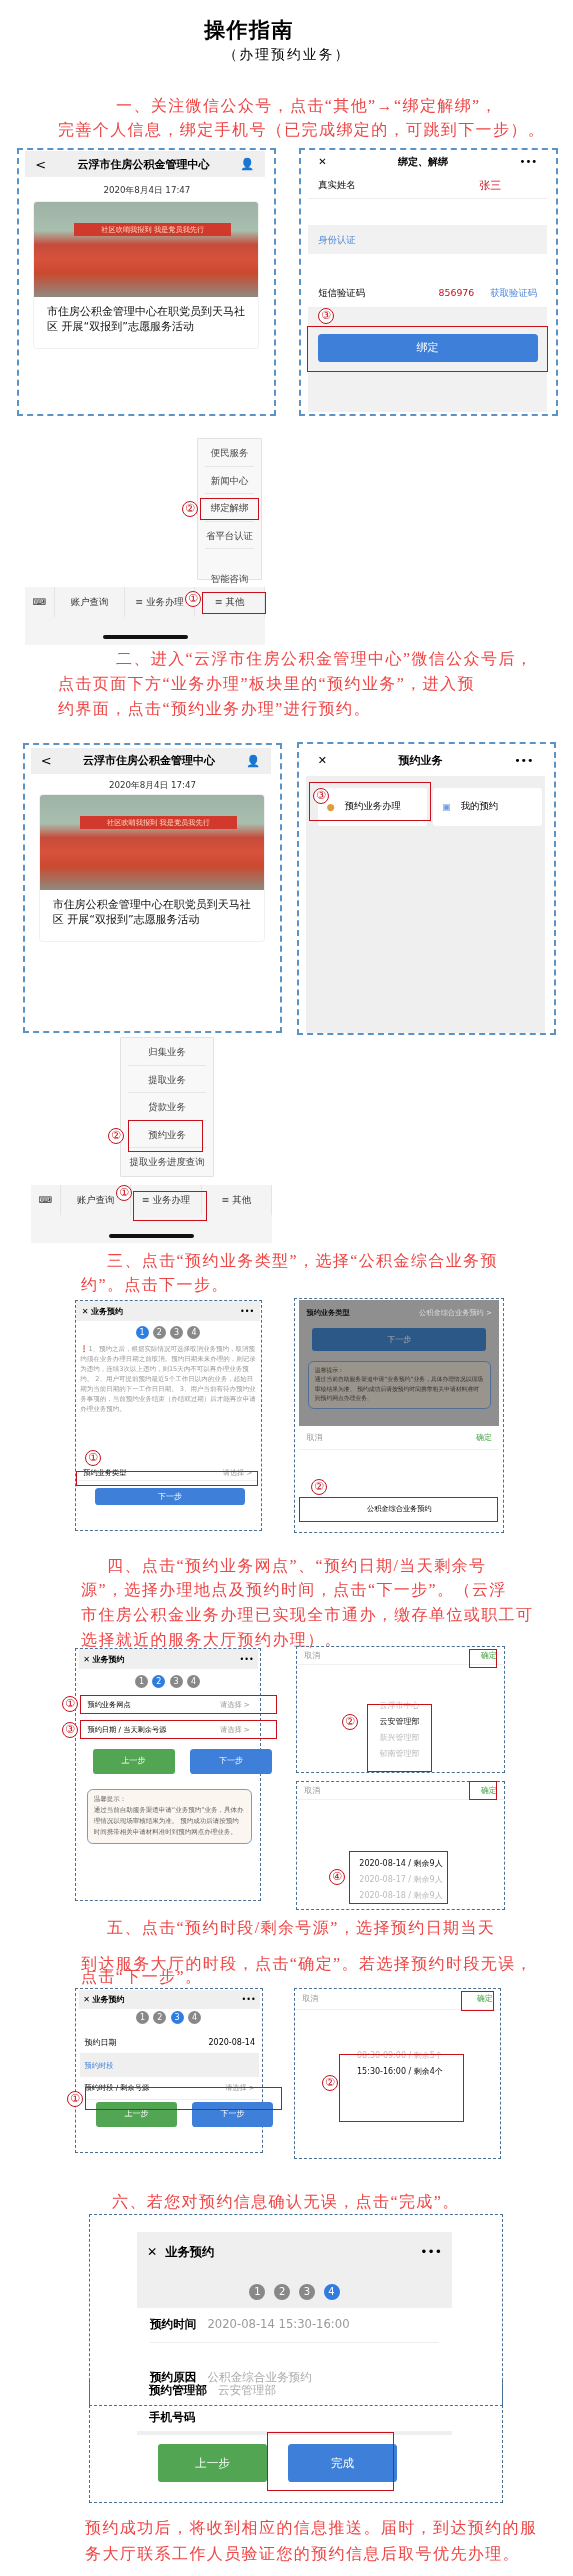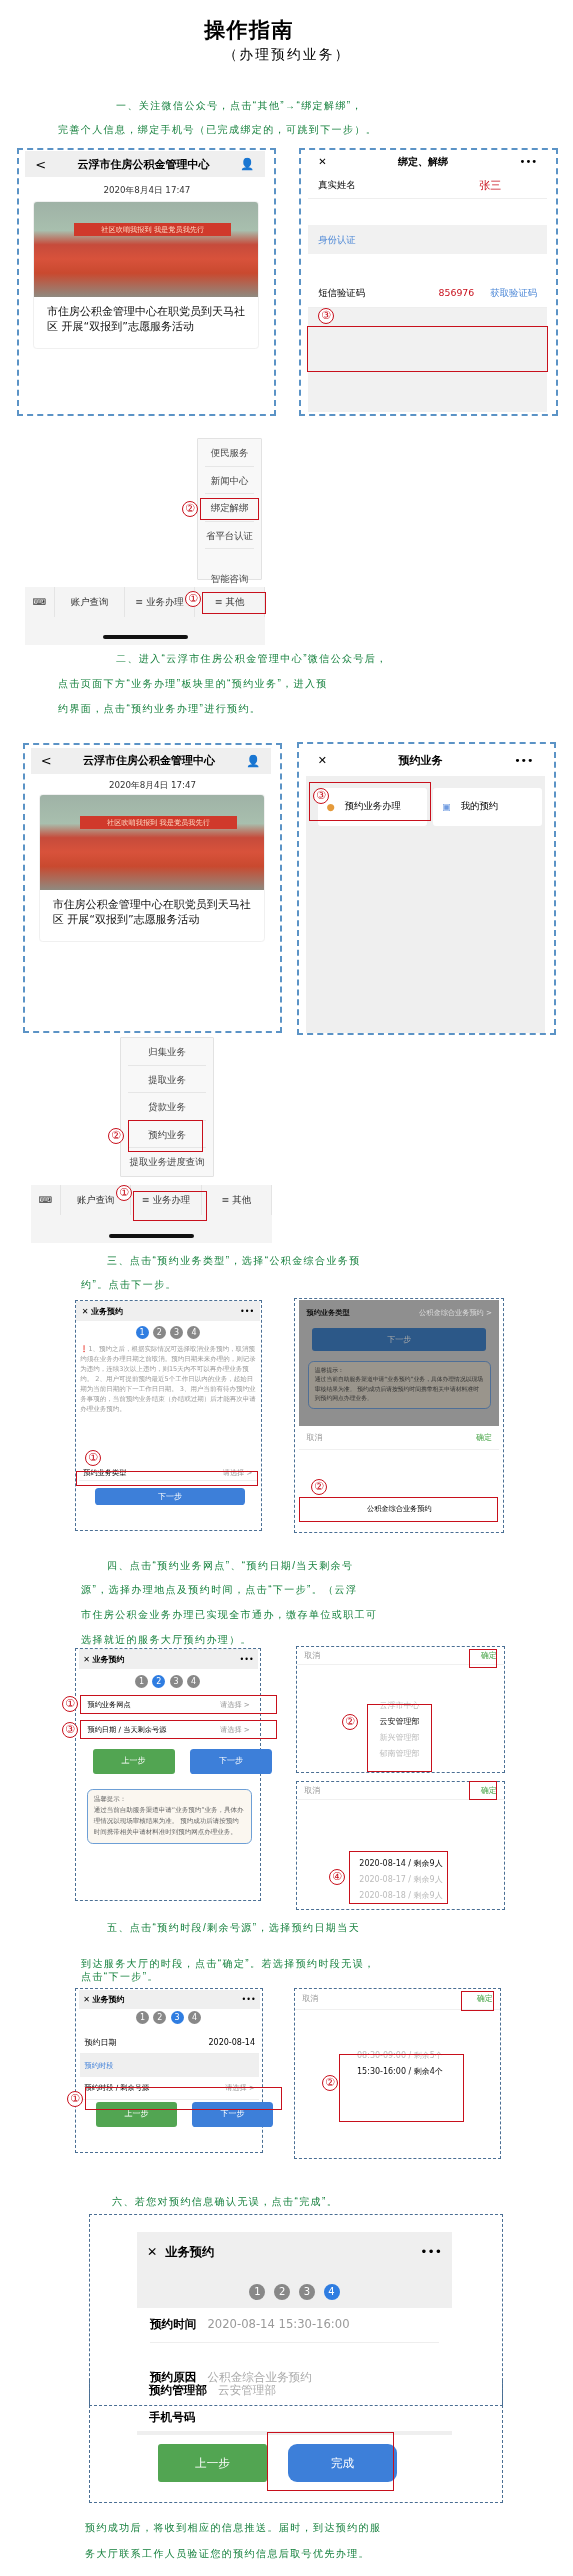--- a/index.html
+++ b/index.html
@@ -1,20 +1,20 @@
 <!DOCTYPE html>
 <html style="font-size:11.6px"><head>
 <meta charset="utf-8">
 <style>
 *{box-sizing:border-box;margin:0;padding:0;}
 body{width:574px;height:2576px;background:#fff;font-family:"DejaVu Sans","Liberation Sans",sans-serif;color:#000;position:relative;overflow:hidden;}
 .abs{position:absolute;}
 .title{left:0;width:498px;top:16px;text-align:center;font-size:21px;font-weight:bold;letter-spacing:1.4px;font-family:"DejaVu Serif",serif;}
 .subtitle{left:0;width:574px;top:46px;text-align:center;font-size:13.7px;font-family:"DejaVu Serif",serif;letter-spacing:2.2px;}
-.para{font-family:Liberation Sans, sans-serif;font-size:10px;line-height:24.6px;color:#15803d;letter-spacing:1.4px;}
+.para{font-family:Liberation Serif, serif;font-size:16px;line-height:24.6px;color:#ef4444;letter-spacing:1.4px;}
 .dash{border:2.2px dashed #5b93c6;}
 .dash2{border:1.4px dashed #4a6f94;}
 .redbox{border:1.4px solid #c8101c;}
 .num{position:absolute;width:16px;height:16px;border:1.1px solid #c8101c;border-radius:50%;color:#c8101c;font-size:11px;line-height:13.7px;text-align:center;background:#fff;}
 .phone-head{background:#efefef;display:flex;align-items:center;justify-content:space-between;padding:0 10px;font-size:11px;}
 .muted{color:#999;}
 .photo{background:linear-gradient(180deg,#9fb2a6 0%,#a8bfae 30%,#c64b3b 45%,#d8523b 60%,#c9492f 75%,#8f8a80 100%);position:relative;border-radius:2.9px 2.9px 0 0;overflow:hidden;}
 .banner{position:absolute;left:18%;right:12%;top:22%;height:14%;background:#d0392b;color:#ffd9c2;font-size:7.2px;text-align:center;line-height:14.5px;}
 .menu-pop{background:#f8f8f8;border:0.7px solid #e2e2e2;border-radius:1px;position:absolute;}
 .menu-pop div{text-align:center;font-size:9.4px;color:#444;height:27.5px;line-height:27.5px;border-bottom:0.7px solid #e6e6e6;margin:0 7.2px;}
@@ -84,20 +84,21 @@
   <div class="row" style="position:absolute;left:7.2px;top:23px;width:239px;height:26px;">
     <span>真实姓名</span>
     <span style="color:#c8101c;font-size:11px;margin-right:36px;">张三</span>
   </div>
   <div style="position:absolute;left:7.2px;top:75px;width:239px;height:29px;background:#f1f1f1;color:#4a86d6;font-size:9.4px;padding:8.7px 10px;">身份认证</div>
   <div class="row" style="position:absolute;left:7.2px;top:130px;width:239px;height:27.5px;">
     <span>短信验证码</span>
     <span><span style="color:#c8101c;margin-right:16px;text-align:right;">856976</span><span style="color:#4a86d6;">获取验证码</span></span>
   </div>
   <div style="position:absolute;left:7.2px;top:158px;width:239px;height:104px;background:#f1f1f1;"></div>
+  <div class="btn-blue" style="position:absolute;left:16.6px;top:184px;width:220px;height:27.5px;line-height:27.5px;font-size:11px;">绑定</div>
 </div>
 <div class="abs redbox" style="left:307px;top:326px;width:241px;height:46px;"></div>
 <div class="num" style="left:318px;top:308px;">③</div>
 
 <div class="abs para" style="left:116px;top:647px;">二、进入“云浮市住房公积金管理中心”微信公众号后，</div>
 <div class="abs para" style="left:58px;top:672px;">点击页面下方“业务办理”板块里的“预约业务”，进入预</div>
 <div class="abs para" style="left:58px;top:697px;">约界面，点击“预约业务办理”进行预约。</div>
 
 <div class="abs dash" style="left:23px;top:743px;width:259px;height:290px;">
   <div class="phone-head" style="position:absolute;left:5.8px;top:2.9px;width:240px;height:26px;">
@@ -340,18 +341,18 @@
 <div class="abs" style="left:149px;top:2383px;font-size:11.6px;background:#fff;">
   <b>预约管理部</b>&nbsp;&nbsp;
   <span style="color:#aaa;">云安管理部</span>
 </div>
 <div class="abs" style="left:149px;top:2410px;font-size:11.6px;">
   <b>手机号码</b>
 </div>
 <div class="abs dash2" style="left:89px;top:2380px;width:414px;height:123px;border-top:none;"></div>
 <div class="abs" style="left:137px;top:2431px;width:315px;height:4.3px;background:#efefef;"></div>
 <div class="abs btn-green" style="left:158px;top:2444px;width:109px;height:38px;line-height:38px;font-size:11.6px;">上一步</div>
-<div class="abs btn-blue" style="left:288px;top:2444px;width:109px;height:38px;line-height:38px;font-size:11.6px;border-radius:9px;">完成</div>
+<div class="abs btn-blue" style="left:288px;top:2444px;width:109px;height:38px;line-height:38px;font-size:11.6px;">完成</div>
 <div class="abs redbox" style="left:267px;top:2432px;width:127px;height:59px;width:127px;"></div>
 
 <div class="abs para" style="left:85px;top:2516px;">预约成功后，将收到相应的信息推送。届时，到达预约的服</div>
 <div class="abs para" style="left:85px;top:2542px;">务大厅联系工作人员验证您的预约信息后取号优先办理。</div>
 
 
 </body></html>

